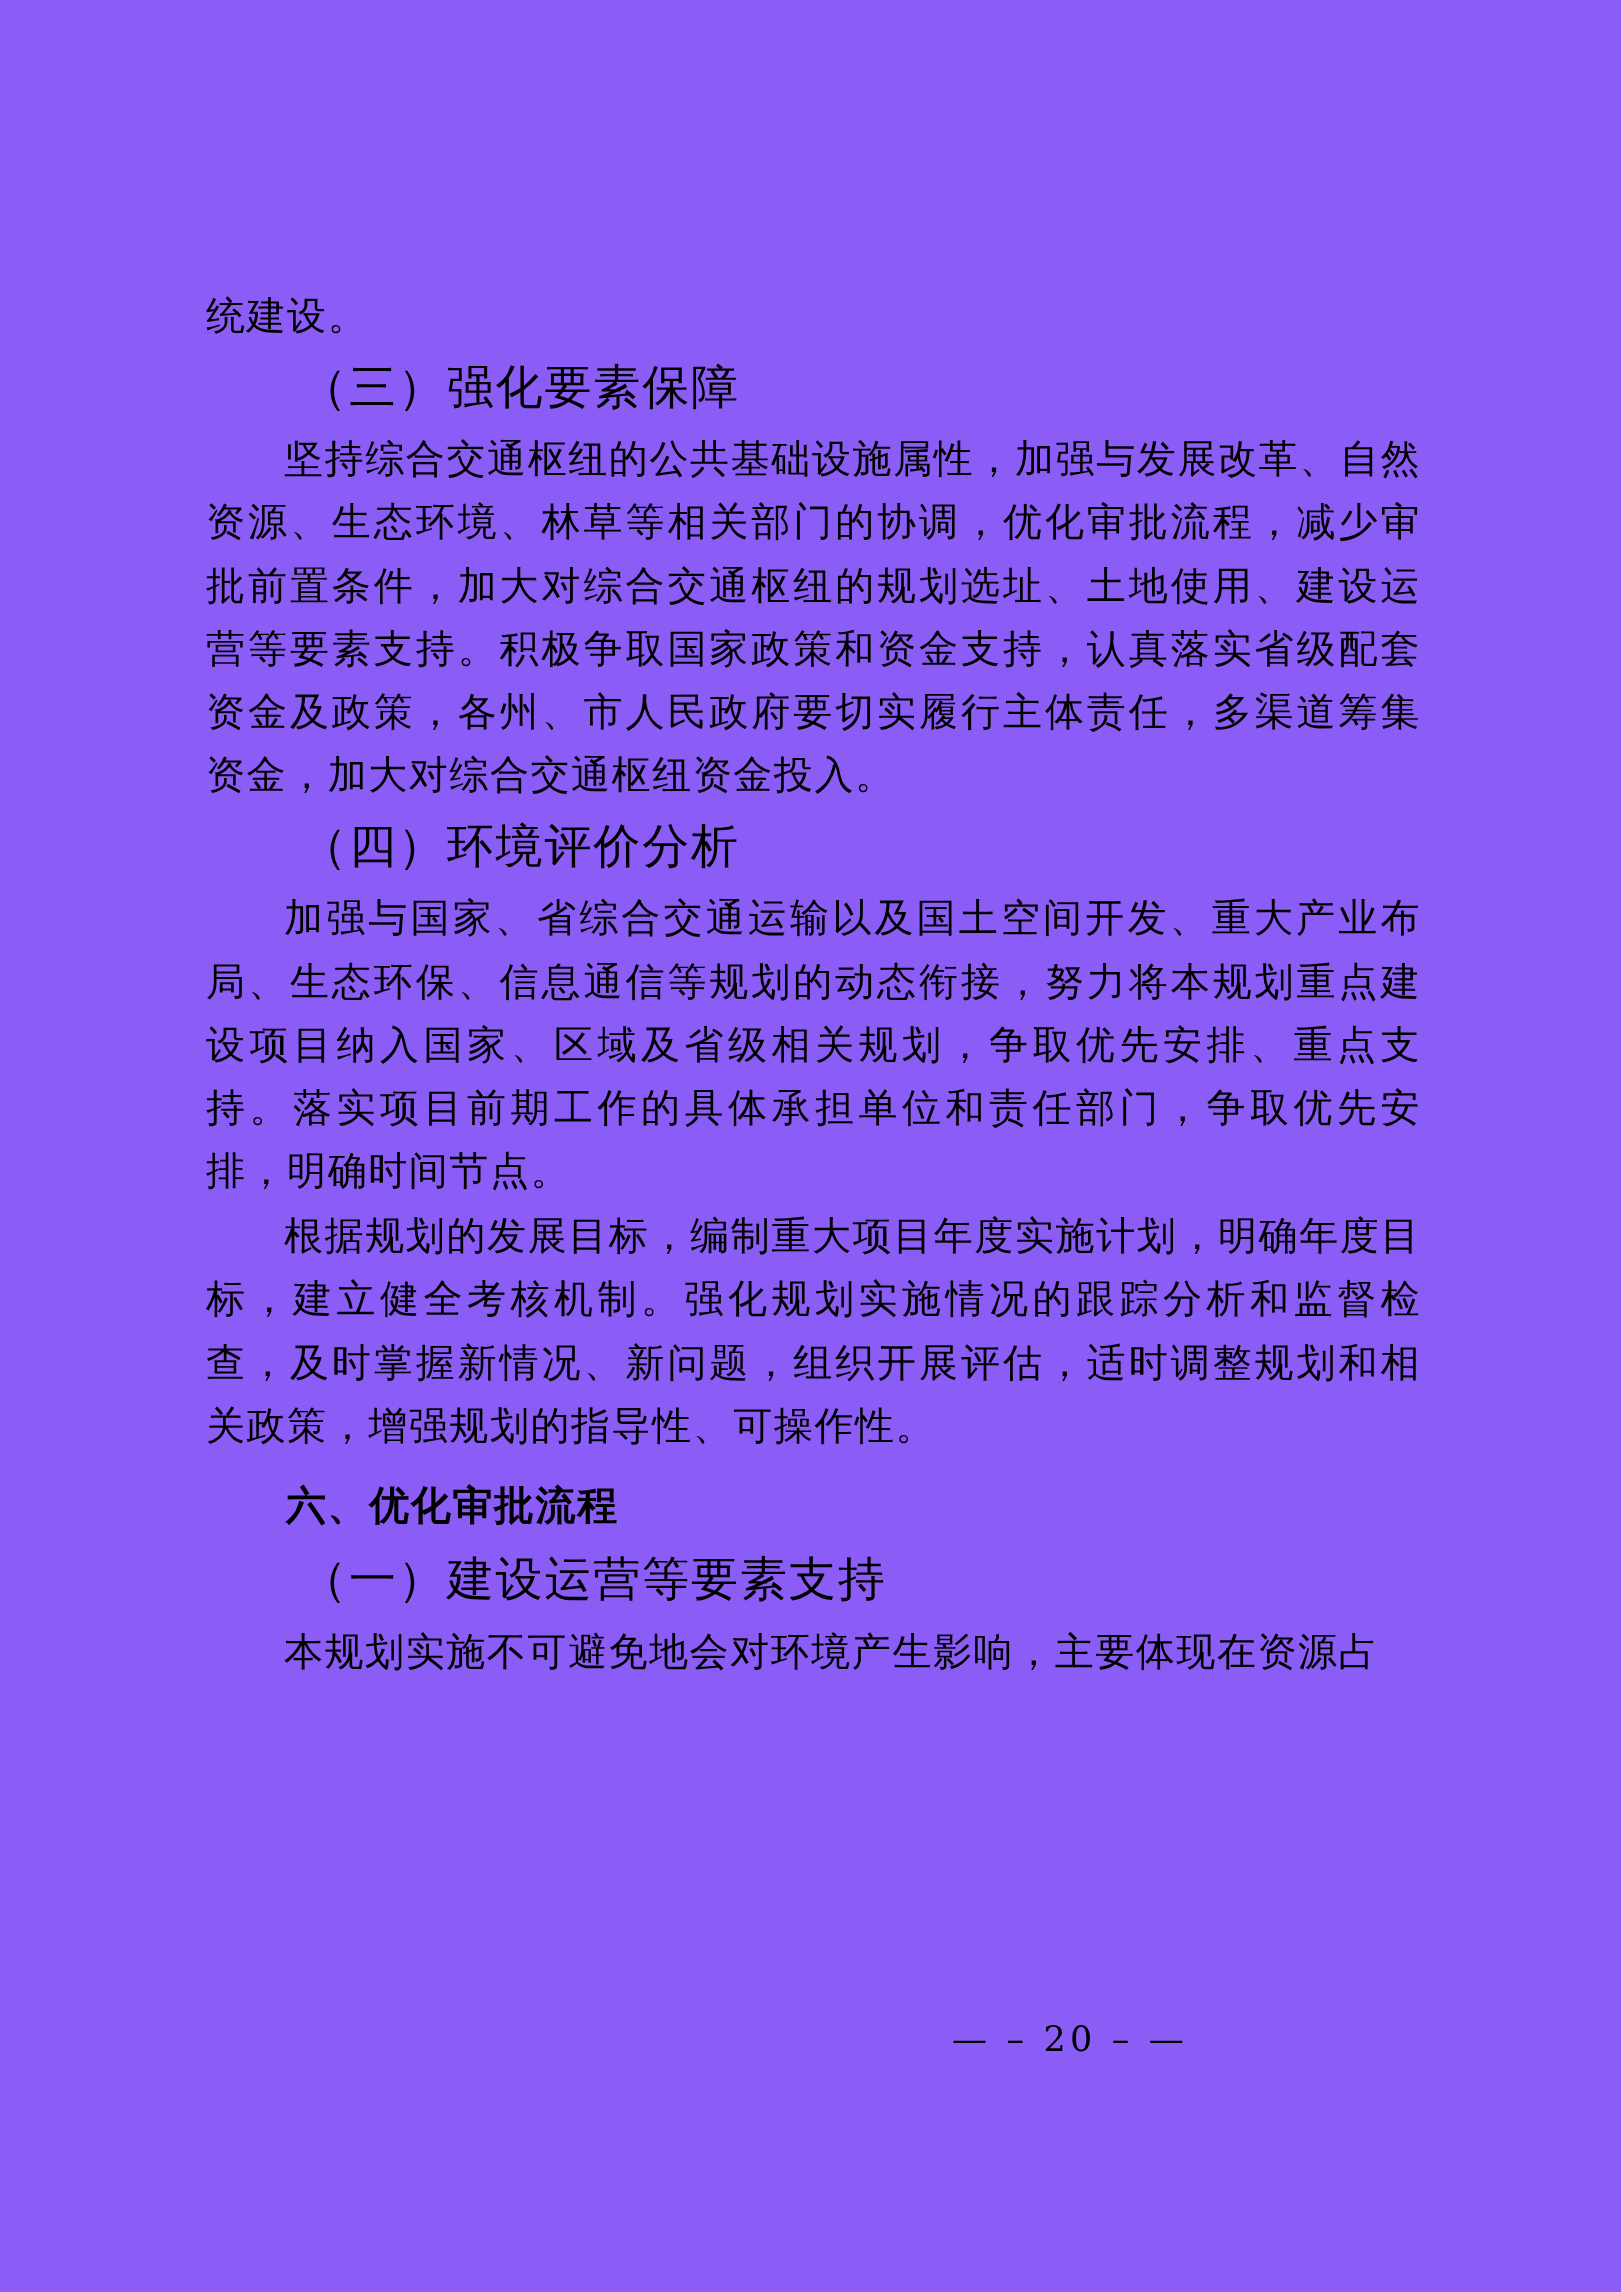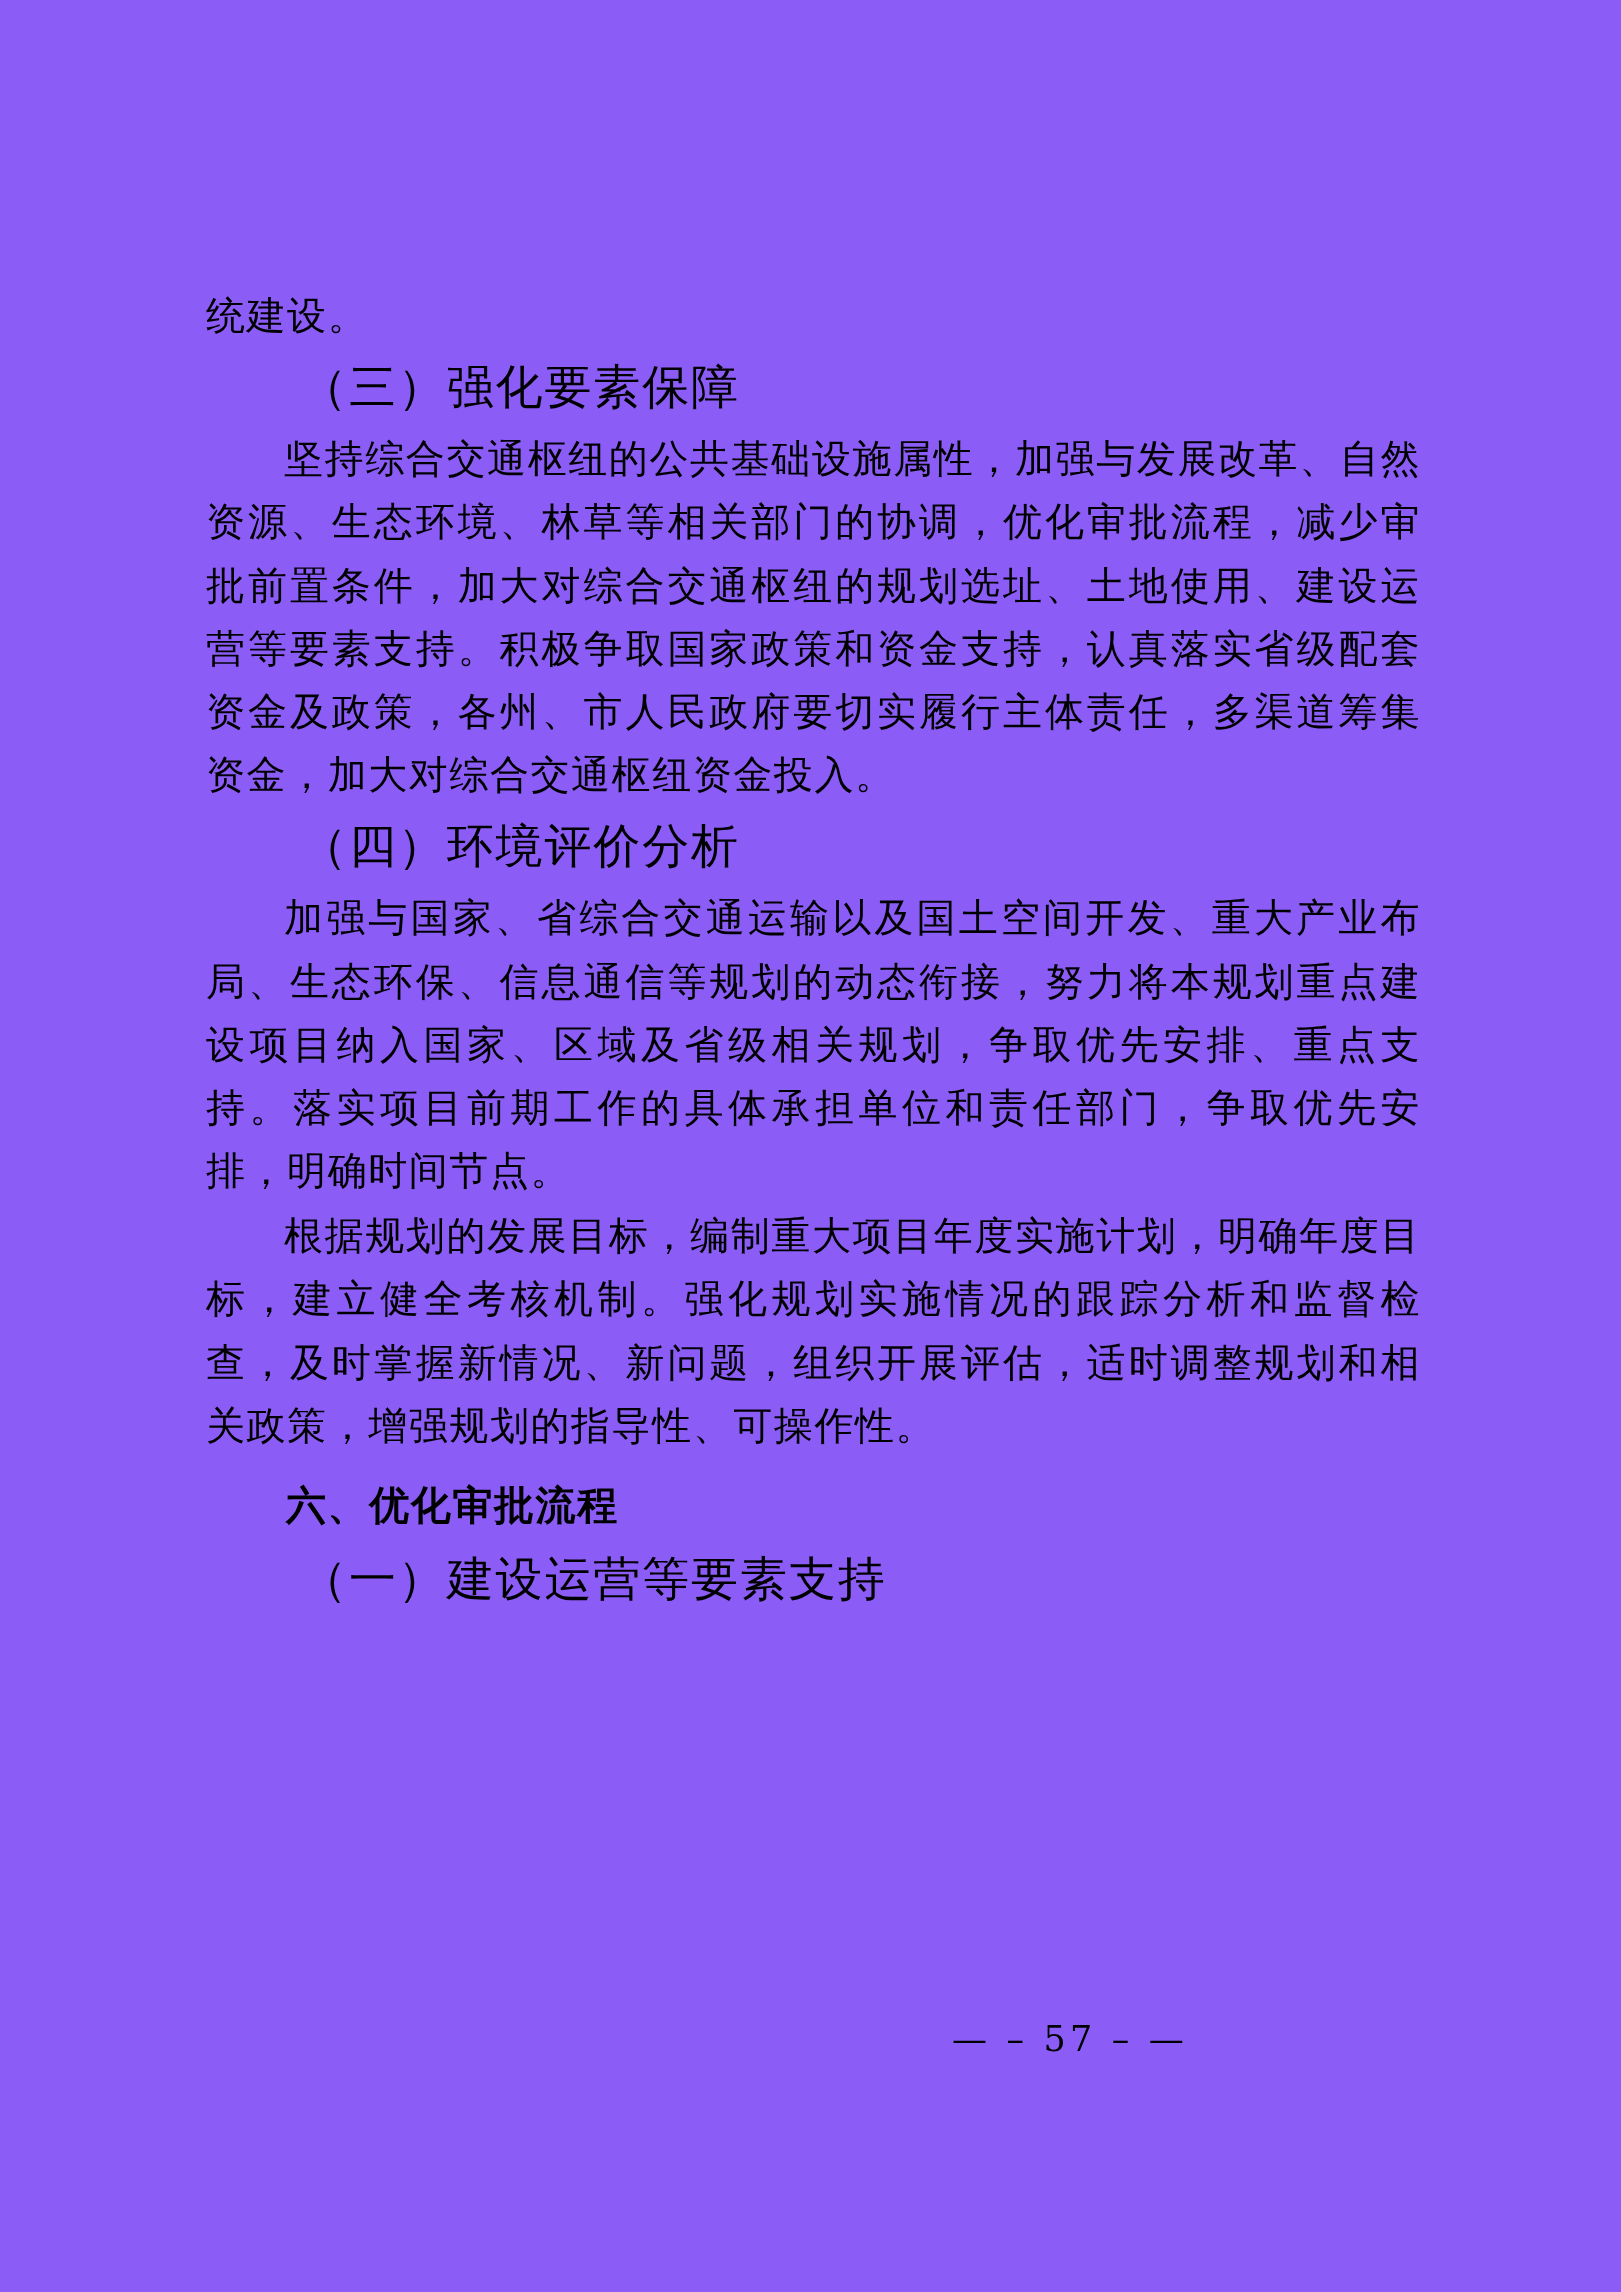--- a/index.html
+++ b/index.html
@@ -86,21 +86,22 @@
 
     <p class="para indent">加强与国家、省综合交通运输以及国土空间开发、重大产业布局、生态环保、信息通信等规划的动态衔接，努力将本规划重点建设项目纳入国家、区域及省级相关规划，争取优先安排、重点支持。落实项目前期工作的具体承担单位和责任部门，争取优先安排，明确时间节点。</p>
 
 
     <p class="para indent">根据规划的发展目标，编制重大项目年度实施计划，明确年度目标，建立健全考核机制。强化规划实施情况的跟踪分析和监督检查，及时掌握新情况、新问题，组织开展评估，适时调整规划和相关政策，增强规划的指导性、可操作性。</p>
 
     <p class="heading-main">六、优化审批流程</p>
 
     <p class="heading-sub">（一）建设运营等要素支持</p>
 
+    <p class="para indent">本规划实施不可避免地会对环境产生影响，主要体现在资源占</p>
 
   </div>
 
   <div class="footer">
-    <span class="pagenum-wrap">— – 57 – —</span>
+    <span class="pagenum-wrap">— – 20 – —</span>
   </div>
 
 </div>
 
 
 </body></html>

